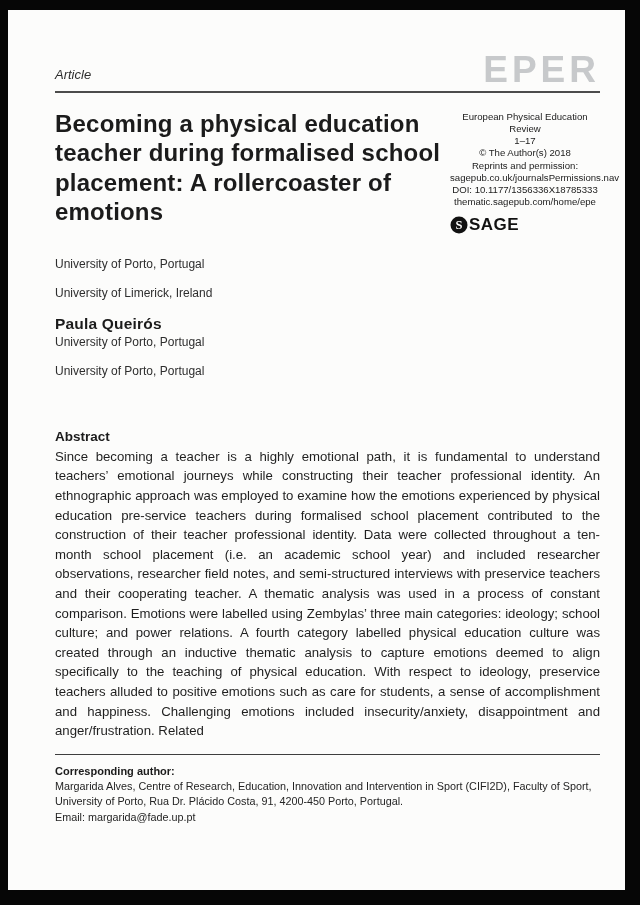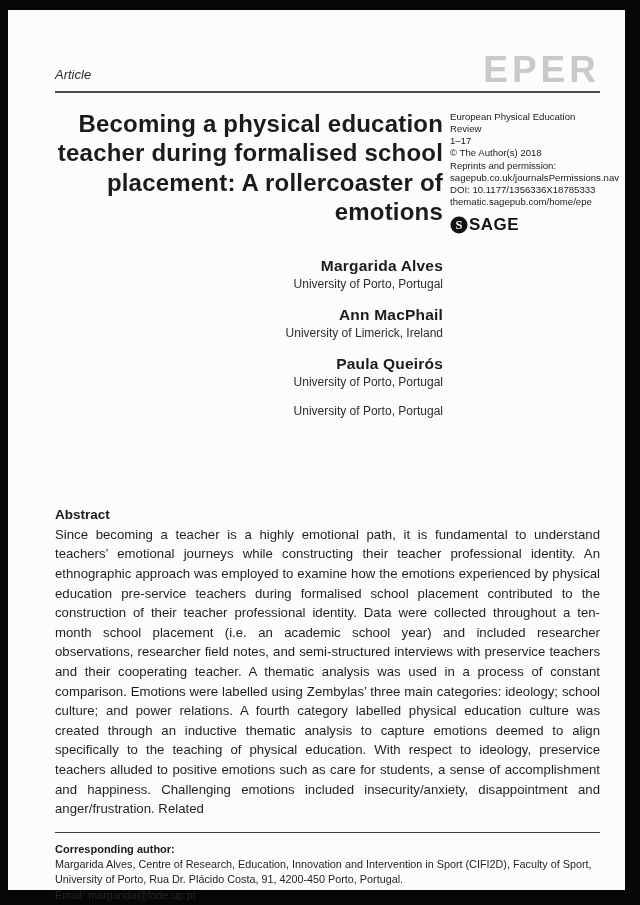--- a/index.html
+++ b/index.html
@@ -46,22 +46,22 @@
     border-top: 2px solid #4c4c4c;
     margin-top: 7px;
   }
 
   
   .meta-row {
     display: flex;
     justify-content: space-between;
     margin-top: 16px;
   }
-  .left-col { width: 388px; text-align: right; }
-  .right-col { width: 150px; padding-top: 2px; }
+  .left-col { width: 388px; }
+  .right-col { width: 150px; padding-top: 2px; text-align: center; }
 
   .paper-title {
     font-size: 24px;
     font-weight: bold;
     line-height: 1.23;
     letter-spacing: 0.2px;
     color: #1b1b1b;
   }
 
   .authors { margin-top: 30px; }
@@ -92,21 +92,21 @@
   .sage-disc { display: block; }
   .sage-word {
     font-size: 17px;
     font-weight: 800;
     letter-spacing: 0.5px;
     color: #111;
     font-family: "Liberation Sans", sans-serif;
   }
 
   
-  .abstract { margin-top: 74px; }
+  .abstract { margin-top: 36px; }
   .abstract-heading {
     font-size: 13.5px;
     font-weight: bold;
     margin-bottom: 3px;
     color: #1b1b1b;
   }
   .abstract-text {
     font-size: 13.2px;
     line-height: 19.6px;
     text-align: justify;
@@ -148,25 +148,23 @@
       <span class="eper-logo">EPER</span>
     </div>
     <hr class="header-rule">
 
     <div class="meta-row">
       <div class="left-col">
         <h1 class="paper-title">Becoming a physical education teacher during formalised school placement: A rollercoaster of emotions</h1>
 
         <div class="authors">
           <div class="author-block">
-            <div class="author-name">Margarida Alves</div>
             <div class="author-affil">University of Porto, Portugal</div>
           </div>
           <div class="author-block">
-            <div class="author-name">Ann MacPhail</div>
             <div class="author-affil">University of Limerick, Ireland</div>
           </div>
           <div class="author-block">
             <div class="author-name">Paula Queirós</div>
             <div class="author-affil">University of Porto, Portugal</div>
           </div>
           <div class="author-block">
             <div class="author-affil">University of Porto, Portugal</div>
           </div>
         </div>

